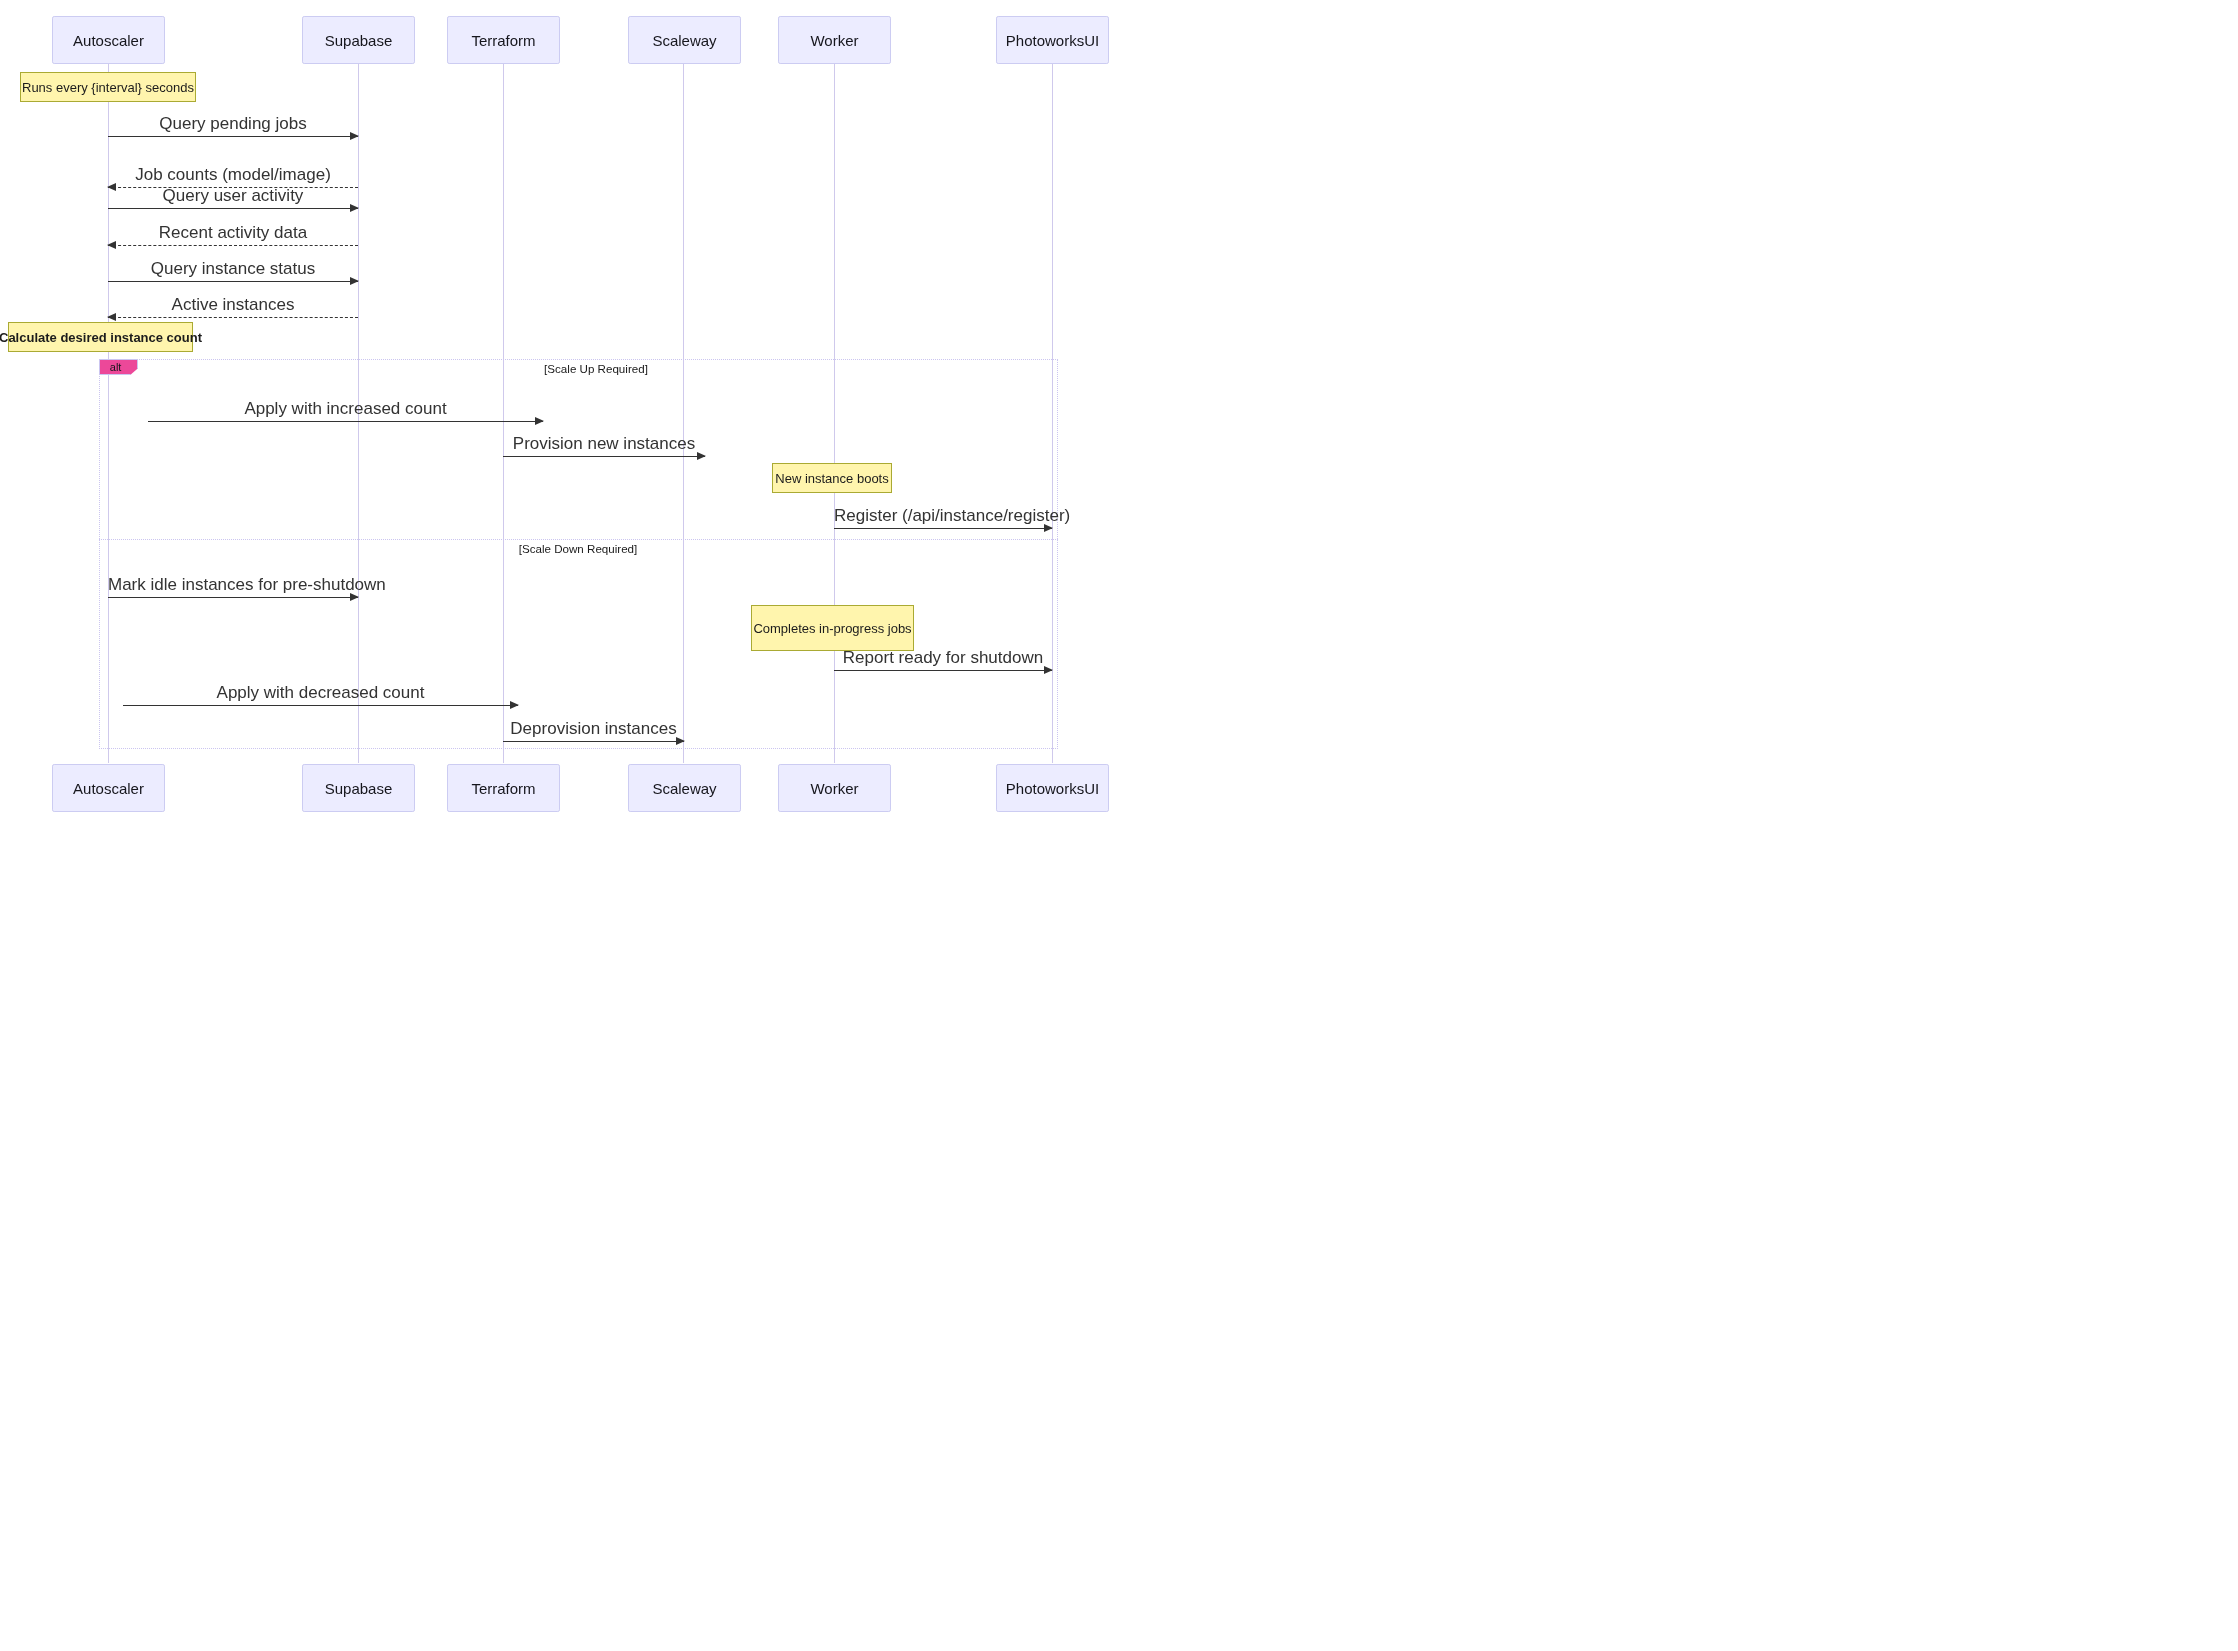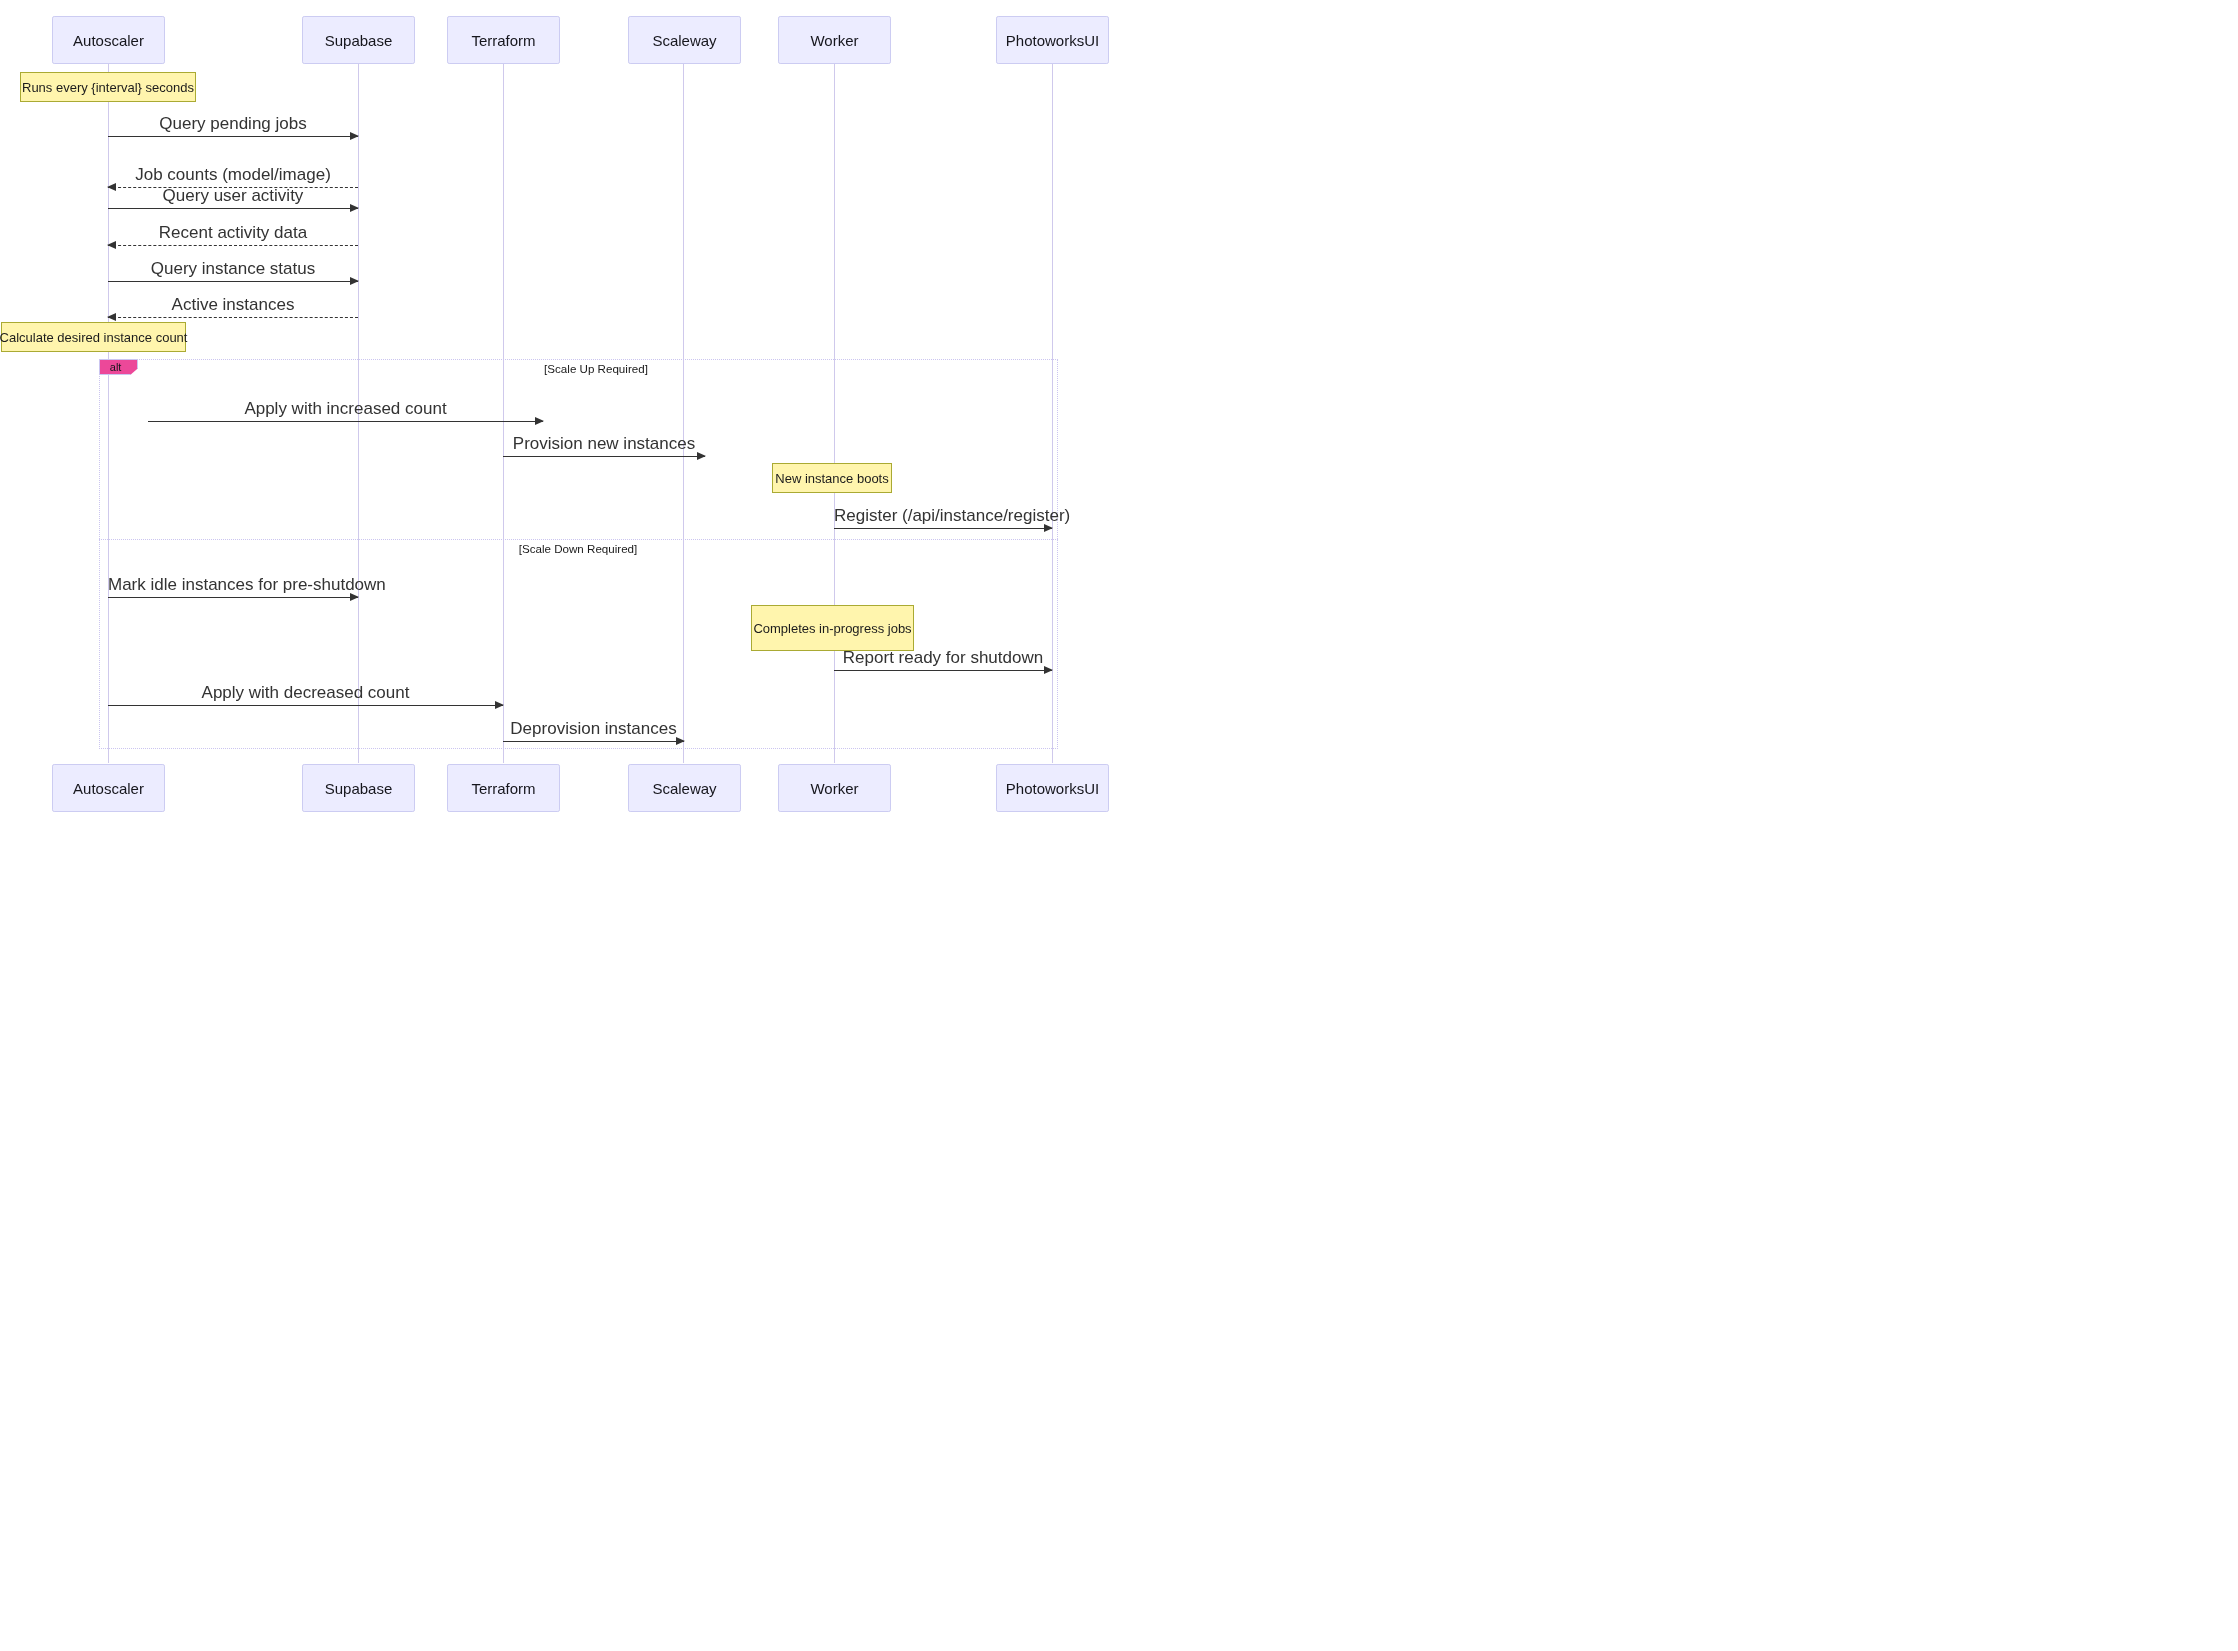--- a/index.html
+++ b/index.html
@@ -162,21 +162,21 @@
       <span>Scaleway</span>
     </div>
   <div class="actor" style="left:778px; top:764px;">
       <span>Worker</span>
     </div>
   <div class="actor" style="left:996px; top:764px;">
       <span>PhotoworksUI</span>
     </div>
 
   <div class="note" style="left:20px;   top:72px;  width:176px; height:30px;">Runs every {interval} seconds</div>
-  <div class="note" style="left:1px;   top:322px; width:185px; height:30px;">Calculate desired instance count</div>
+  <div class="note" style="left:8px;   top:322px; width:185px; height:30px;font-weight:bold;">Calculate desired instance count</div>
   <div class="note" style="left:772px; top:463px; width:120px; height:30px;">New instance boots</div>
   <div class="note" style="left:751px; top:605px; width:163px; height:46px;">Completes in-progress jobs</div>
 
   <div class="msg" style="left:108px; top:117px; width:250px;">
     <div class="msg-label">Query pending jobs</div>
     <div class="msg-line solid">
         <span class="ah right"></span>
       </div>
   </div>
   <div class="msg" style="left:108px; top:168px; width:250px;">
@@ -232,21 +232,21 @@
     <div class="msg-line solid">
         <span class="ah right"></span>
       </div>
   </div>
   <div class="msg" style="left:834px; top:651px; width:218px;">
     <div class="msg-label">Report ready for shutdown</div>
     <div class="msg-line solid">
         <span class="ah right"></span>
       </div>
   </div>
-  <div class="msg" style="left:108px; top:686px; width:395px;">
+  <div class="msg" style="left:108px; top:686px; width:395px;padding-left:15px;">
     <div class="msg-label">Apply with decreased count</div>
     <div class="msg-line solid">
         <span class="ah right"></span>
       </div>
   </div>
   <div class="msg" style="left:503px; top:722px; width:181px;">
     <div class="msg-label">Deprovision instances</div>
     <div class="msg-line solid">
         <span class="ah right"></span>
       </div>

